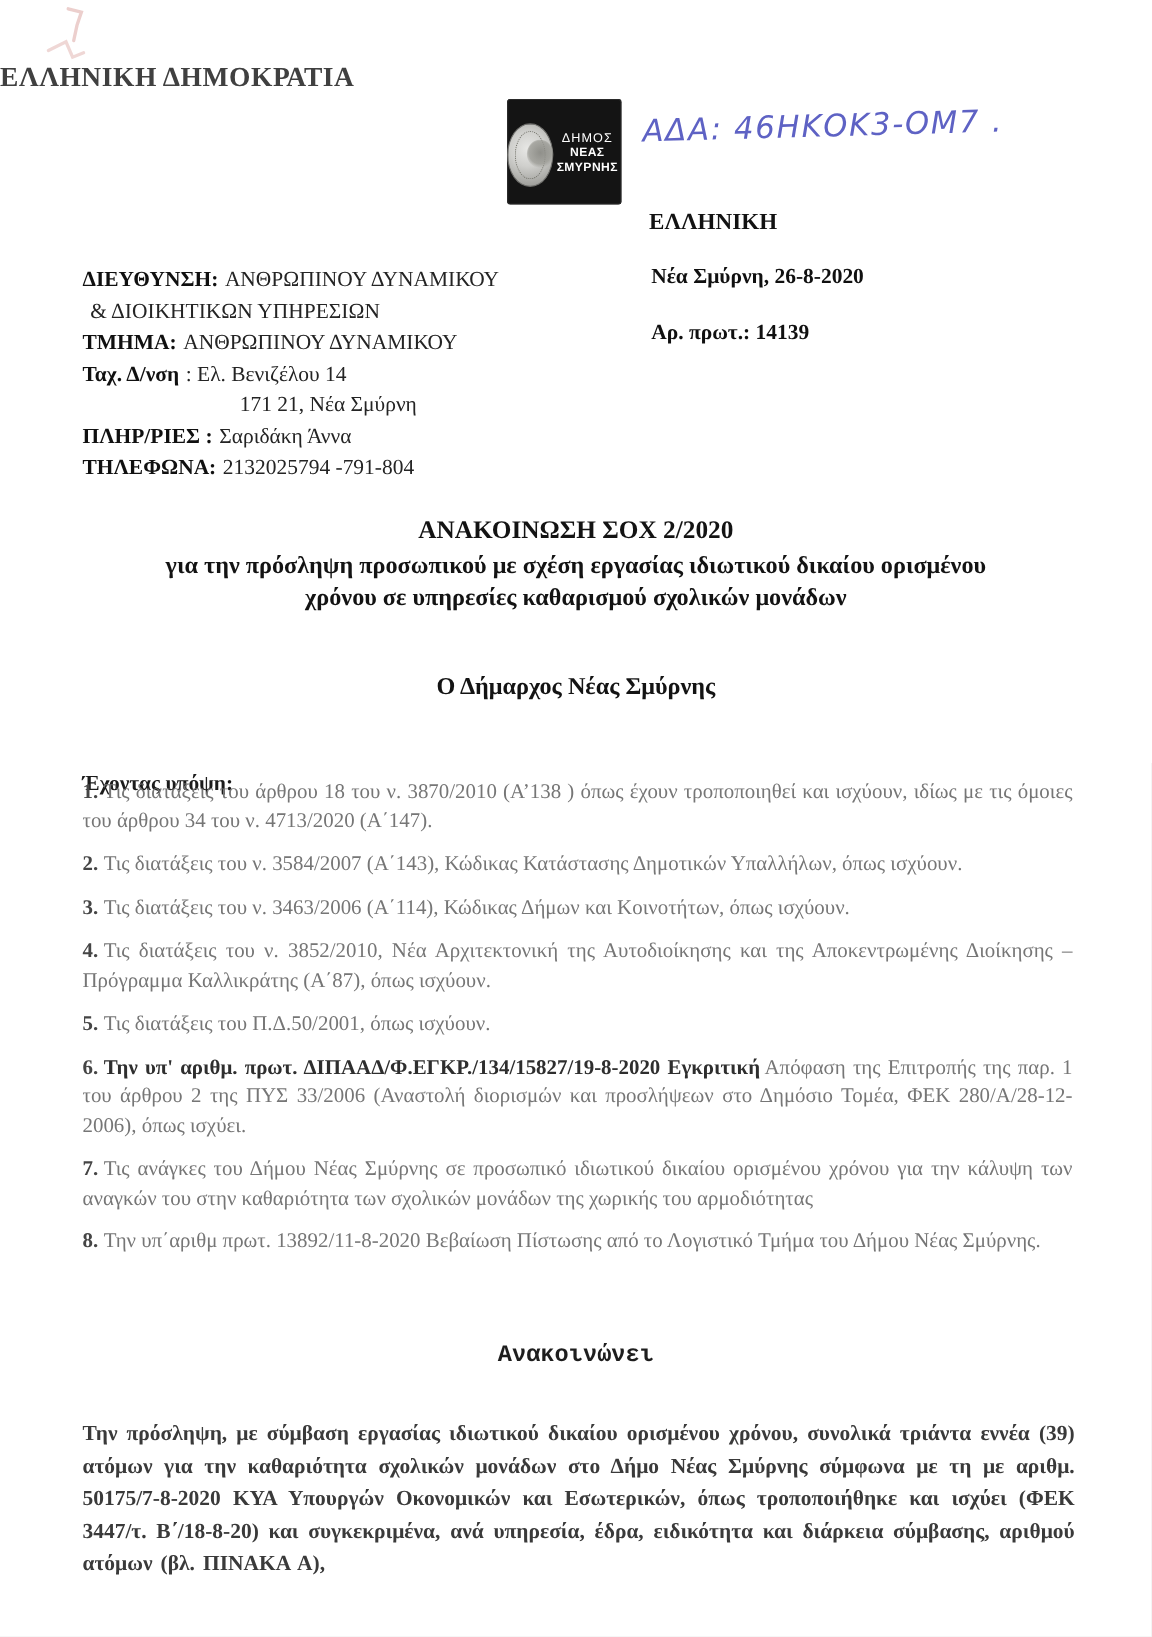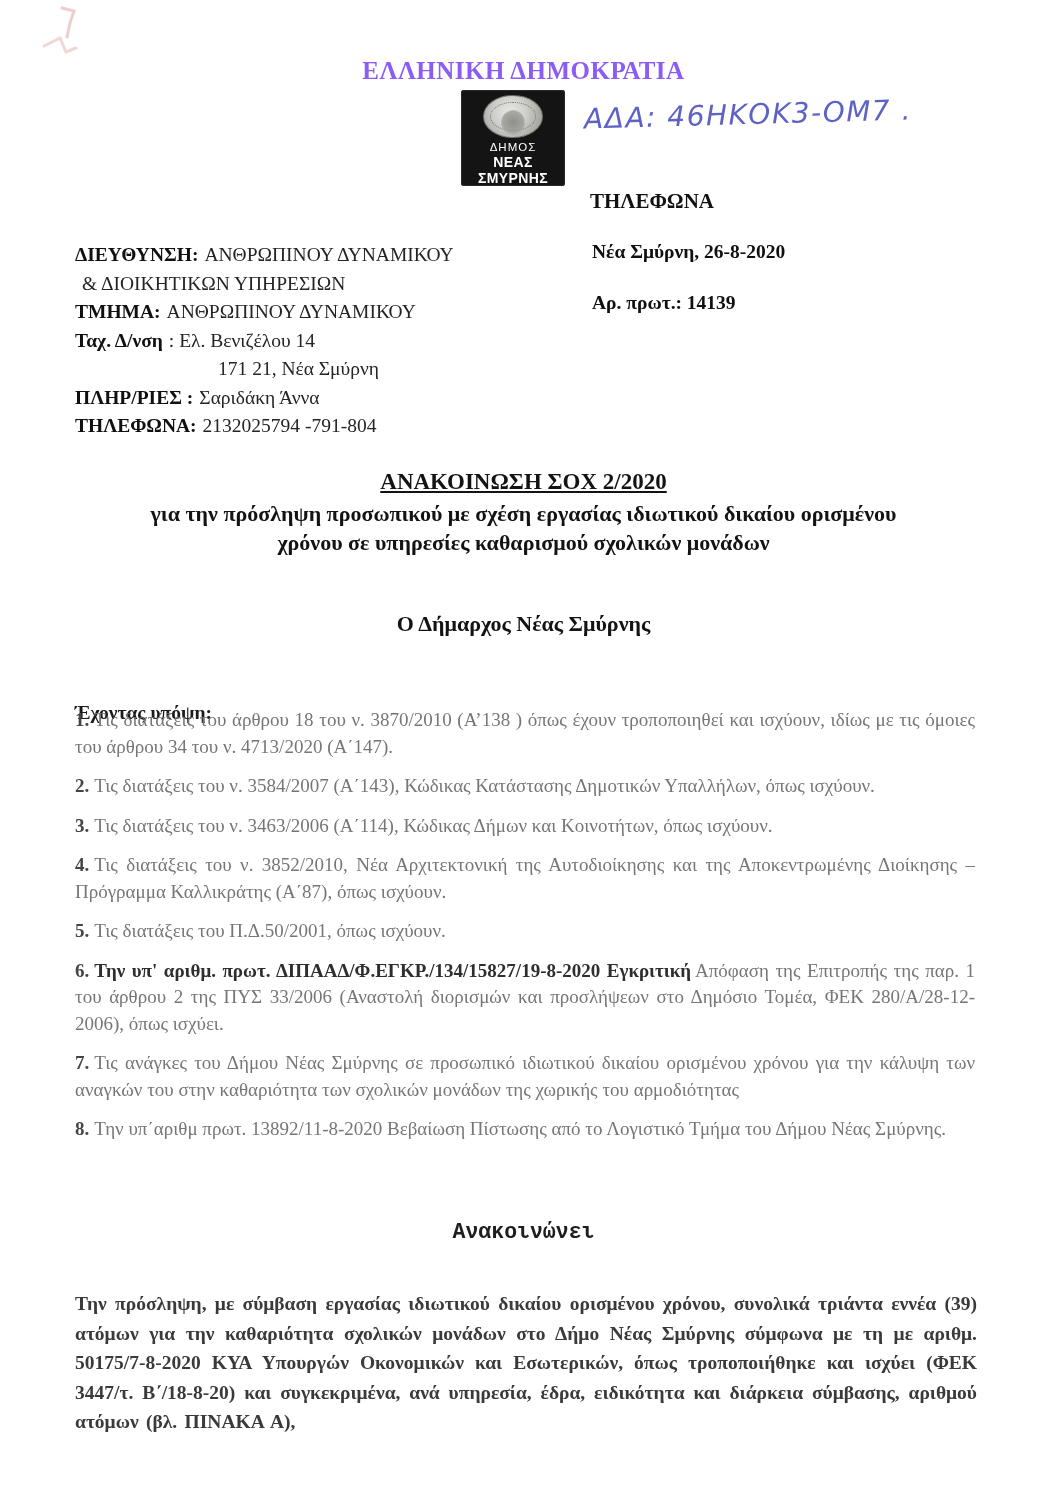--- a/index.html
+++ b/index.html
@@ -10,68 +10,68 @@
     background:#ffffff;
     font-family:"Liberation Serif","DejaVu Serif",serif;
     color:#1c1c1c;
     overflow:hidden;
   }
   
   .pen-marks{position:absolute;left:34px;top:2px;width:70px;height:70px;opacity:.5;}
   
   .republic{
     position:absolute;top:57px;left:0;width:100%;
-    text-align:center;font-weight:bold;font-size:25px;letter-spacing:.5px;color:#8b5cf6;
+    text-align:left;font-weight:bold;font-size:25px;letter-spacing:.5px;color:#404040;
   }
   
   .logo{
     position:absolute;left:461px;top:90px;width:104px;height:96px;
     background:#141414;border-radius:3px;
-    display:flex;flex-direction:column;align-items:center;justify-content:flex-start;
+    display:flex;flex-direction:row;align-items:center;justify-content:flex-start;
     box-shadow:0 0 0 1px #2a2a2a inset;
   }
   .seal{
     margin-top:5px;width:58px;height:56px;border-radius:50%;
     background:radial-gradient(circle at 45% 40%, #e8e8e6 0%, #cfcfcc 40%, #a8a8a4 75%, #8d8d8a 100%);
     border:1px solid #6f6f6c;
     position:relative;
   }
   .seal::before{
     content:"";position:absolute;inset:6px;border-radius:50%;
     border:1px dotted #77776f;
   }
   .seal::after{
     content:"";position:absolute;left:17px;top:14px;width:24px;height:26px;border-radius:50%;
     background:radial-gradient(circle at 50% 45%, #7e7e78 0%, #9b9b95 55%, transparent 75%);
     opacity:.8;
   }
   .logo-text{font-family:"Liberation Sans","DejaVu Sans",sans-serif;color:#fff;text-align:center;line-height:1.15;margin-top:3px;}
   .logo-text .l1{font-size:11.5px;letter-spacing:1px;}
-  .logo-text .l2{font-size:14px;font-weight:bold;letter-spacing:.4px;}
+  .logo-text .l2{font-size:11px;font-weight:bold;letter-spacing:.4px;}
   
   .ada{
     position:absolute;left:584px;top:97px;width:400px;
     font-family:"DejaVu Sans",sans-serif;font-style:italic;
     font-size:28px;color:#5e62c4;letter-spacing:1.5px;
     transform:rotate(-1.6deg);white-space:nowrap;
   }
   .anartitea{position:absolute;left:590px;top:189px;font-weight:bold;font-size:21px;color:#121212;}
   
   .contact{position:absolute;left:75px;top:241px;font-size:19.5px;line-height:28.5px;color:#242424;}
   .contact p{margin:0;}
   .contact .clabel{font-weight:bold;color:#101010;margin-right:6px;}
   .contact p:nth-of-type(2){padding-left:7px;}
   .contact p:nth-of-type(5){padding-left:143px;}
   
   .meta{position:absolute;left:592px;top:241px;font-size:19.5px;font-weight:bold;color:#101010;}
   .meta p{margin:0;}
   .meta p + p{margin-top:29px;}
   
   .title{position:absolute;top:469px;left:0;width:100%;text-align:center;font-weight:bold;color:#131313;}
-  .title .t1{font-size:23px;margin:0 0 4px 0;text-decoration:underline;}
+  .title .t1{font-size:23px;margin:0 0 4px 0;}
   .title .t2{font-size:22px;margin:0;line-height:29px;}
   .mayor{position:absolute;top:611px;left:0;width:100%;text-align:center;font-weight:bold;font-size:22px;color:#131313;}
   .having{position:absolute;top:702px;left:75px;font-weight:bold;font-size:19.5px;color:#1b1b1b;}
   
   .items{position:absolute;top:707px;left:75px;width:900px;font-size:19px;line-height:26.5px;
          color:#767676;text-align:justify;}
   .items p.item{margin:0 0 13px 0;}
   .items .inum{font-weight:bold;color:#454545;margin-right:5px;}
   .items .ilead{font-weight:bold;color:#2e2e2e;margin-right:4px;}
   .announce{position:absolute;top:1220px;left:0;width:100%;text-align:center;font-weight:bold;font-size:21.5px;color:#1e1e1e;font-family:Liberation Mono, monospace;}
@@ -94,21 +94,21 @@
   <div class="logo">
     <div class="seal"></div>
     <div class="logo-text">
       <div class="l1">ΔΗΜΟΣ</div>
       <div class="l2">ΝΕΑΣ ΣΜΥΡΝΗΣ</div>
     </div>
   </div>
 
   <div class="ada">ΑΔΑ: 46ΗΚΟΚ3-ΟΜ7 .</div>
 
-  <div class="anartitea">ΤΗΛΕΦΩΝΑ</div>
+  <div class="anartitea">ΕΛΛΗΝΙΚΗ</div>
 
   <div class="contact">
 
       <p class="cline"><b class="clabel">ΔΙΕΥΘΥΝΣΗ:</b><span class="cvalue">ΑΝΘΡΩΠΙΝΟΥ ΔΥΝΑΜΙΚΟΥ</span></p>
 
       <p class="cline"><span class="cvalue">&amp; ΔΙΟΙΚΗΤΙΚΩΝ ΥΠΗΡΕΣΙΩΝ</span></p>
 
       <p class="cline"><b class="clabel">ΤΜΗΜΑ:</b><span class="cvalue">ΑΝΘΡΩΠΙΝΟΥ ΔΥΝΑΜΙΚΟΥ</span></p>
 
       <p class="cline"><b class="clabel">Ταχ. Δ/νση</b><span class="cvalue">: Ελ. Βενιζέλου 14</span></p>

